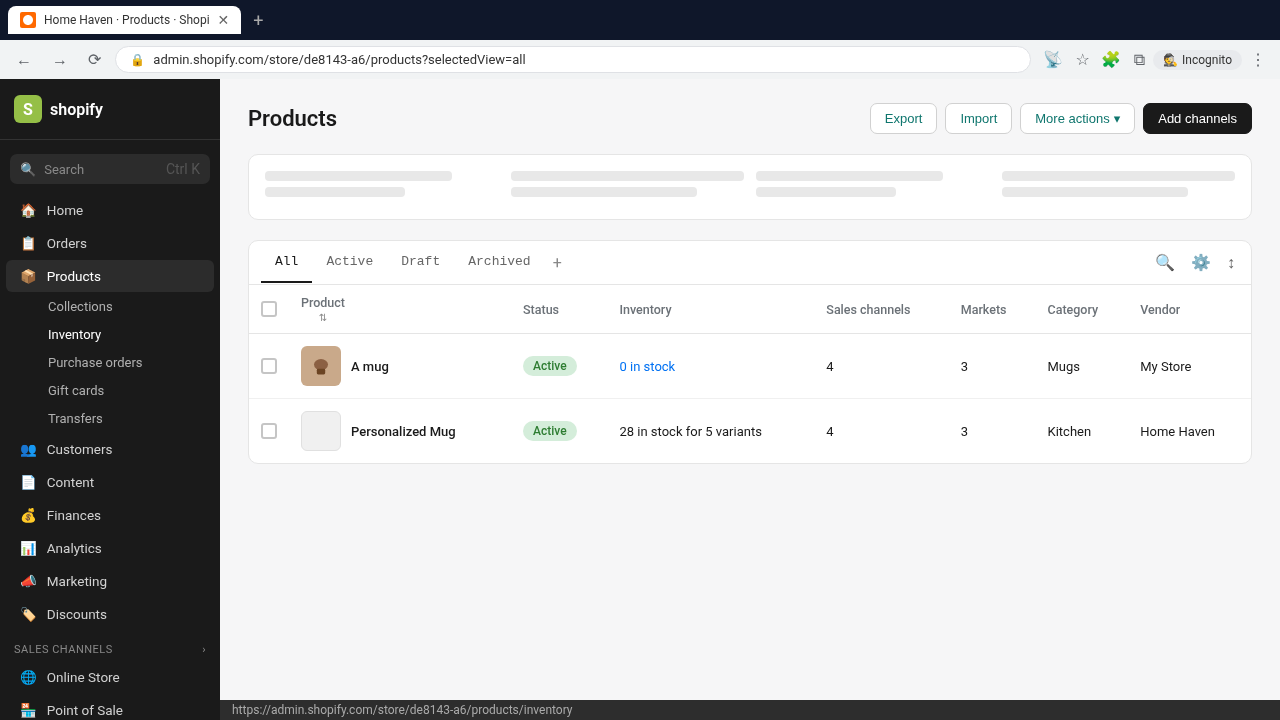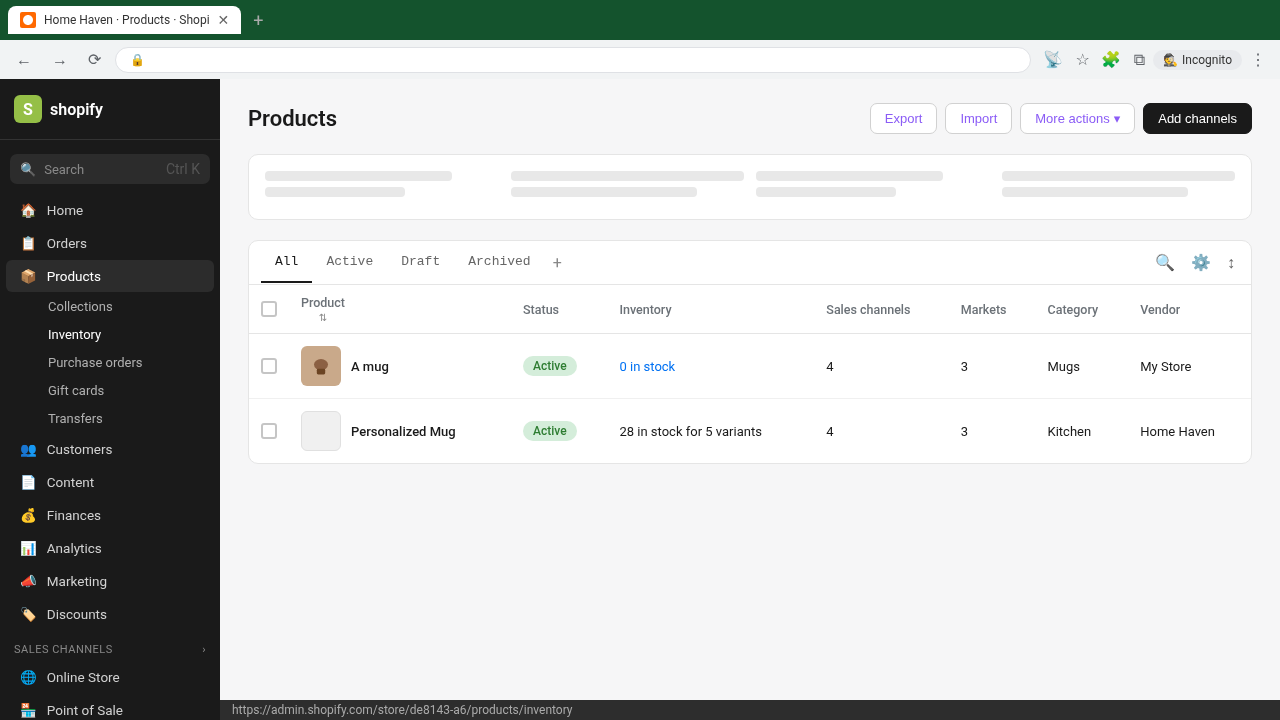--- a/index.html
+++ b/index.html
@@ -1,20 +1,20 @@
 <!DOCTYPE html>
 <html><head>
   <meta charset="utf-8">
   <style>
     * { box-sizing: border-box; margin: 0; padding: 0; }
     body { font-family: -apple-system, BlinkMacSystemFont, 'Segoe UI', Roboto, sans-serif; background: #f6f6f7; color: #1a1a1a; font-size: 14px; display: flex; flex-direction: column; height: 100vh; overflow: hidden; }
 
     
     .browser-chrome { background: #2d2d2d; padding: 0; flex-shrink: 0; }
-    .browser-title-bar { background: #14532d; display: flex; align-items: center; padding: 6px 8px; gap: 8px; }
+    .browser-title-bar { background: #0f172a; display: flex; align-items: center; padding: 6px 8px; gap: 8px; }
     .browser-tab { background: #fff; border-radius: 8px 8px 0 0; padding: 6px 12px; display: flex; align-items: center; gap: 8px; font-size: 12px; color: #333; min-width: 200px; max-width: 240px; }
     .tab-favicon { width: 16px; height: 16px; background: #ff6900; border-radius: 2px; display: flex; align-items: center; justify-content: center; flex-shrink: 0; }
     .tab-title { flex: 1; overflow: hidden; text-overflow: ellipsis; white-space: nowrap; }
     .tab-close { color: #666; cursor: pointer; font-size: 14px; }
     .tab-new { color: #aaa; font-size: 18px; cursor: pointer; margin-left: 4px; }
     .browser-toolbar { background: #f1f3f4; display: flex; align-items: center; padding: 6px 10px; gap: 8px; }
     .nav-btn { background: none; border: none; color: #5f6368; cursor: pointer; font-size: 16px; padding: 4px 6px; border-radius: 50%; }
     .address-bar { flex: 1; background: #fff; border: 1px solid #dfe1e5; border-radius: 20px; padding: 5px 14px; font-size: 13px; color: #333; display: flex; align-items: center; gap: 8px; }
     .address-lock { color: #5f6368; font-size: 12px; }
     .address-text { flex: 1; }
@@ -39,21 +39,21 @@
     .nav-sub-item.active { color: #fff; }
     .nav-section { padding: 12px 14px 4px; }
     .nav-section-label { font-size: 11px; color: #888; text-transform: uppercase; letter-spacing: 0.5px; display: flex; align-items: center; justify-content: space-between; }
 
     
     .main { flex: 1; display: flex; flex-direction: column; overflow: hidden; background: #f6f6f7; }
     .main-inner { flex: 1; overflow-y: auto; padding: 24px 28px; }
     .page-header { display: flex; align-items: center; justify-content: space-between; margin-bottom: 20px; }
     .page-title { font-size: 22px; font-weight: 600; color: #1a1a1a; }
     .header-actions { display: flex; gap: 8px; align-items: center; }
-    .btn { padding: 7px 14px; border-radius: 7px; font-size: 13px; cursor: pointer; border: 1px solid #d1d1d1; background: #fff; color: #8b5cf6; font-weight: 500; }
+    .btn { padding: 7px 14px; border-radius: 7px; font-size: 13px; cursor: pointer; border: 1px solid #d1d1d1; background: #fff; color: #0f766e; font-weight: 500; }
     .btn-primary { background: #1a1a1a; color: #fff; border-color: #1a1a1a; }
     .btn-more { display: flex; align-items: center; gap: 4px; }
 
     
     .skeleton-cards { display: grid; grid-template-columns: repeat(4, 1fr); gap: 12px; margin-bottom: 20px; background: #fff; border-radius: 10px; border: 1px solid #e5e5e5; padding: 16px; }
     .skeleton-card { }
     .skeleton-line { background: #e8e8e8; border-radius: 4px; height: 10px; margin-bottom: 6px; animation: pulse 1.5s ease-in-out infinite; }
     .skeleton-line.short { width: 60%; }
     .skeleton-line.medium { width: 80%; }
     @keyframes pulse { 0%, 100% { opacity: 1; } 50% { opacity: 0.5; } }
@@ -100,20 +100,21 @@
       <span class="tab-close">✕</span>
     </div>
     <span class="tab-new">+</span>
   </div>
   <div class="browser-toolbar">
     <button class="nav-btn">←</button>
     <button class="nav-btn">→</button>
     <button class="nav-btn">⟳</button>
     <div class="address-bar">
       <span class="address-lock">🔒</span>
+      <span class="address-text">admin.shopify.com/store/de8143-a6/products?selectedView=all</span>
     </div>
     <div class="toolbar-icons">
       <button class="toolbar-icon-btn">📡</button>
       <button class="toolbar-icon-btn">☆</button>
       <button class="toolbar-icon-btn">🧩</button>
       <button class="toolbar-icon-btn">⧉</button>
       <div class="incognito-badge">
         <span>🕵</span>
         <span>Incognito</span>
       </div>

